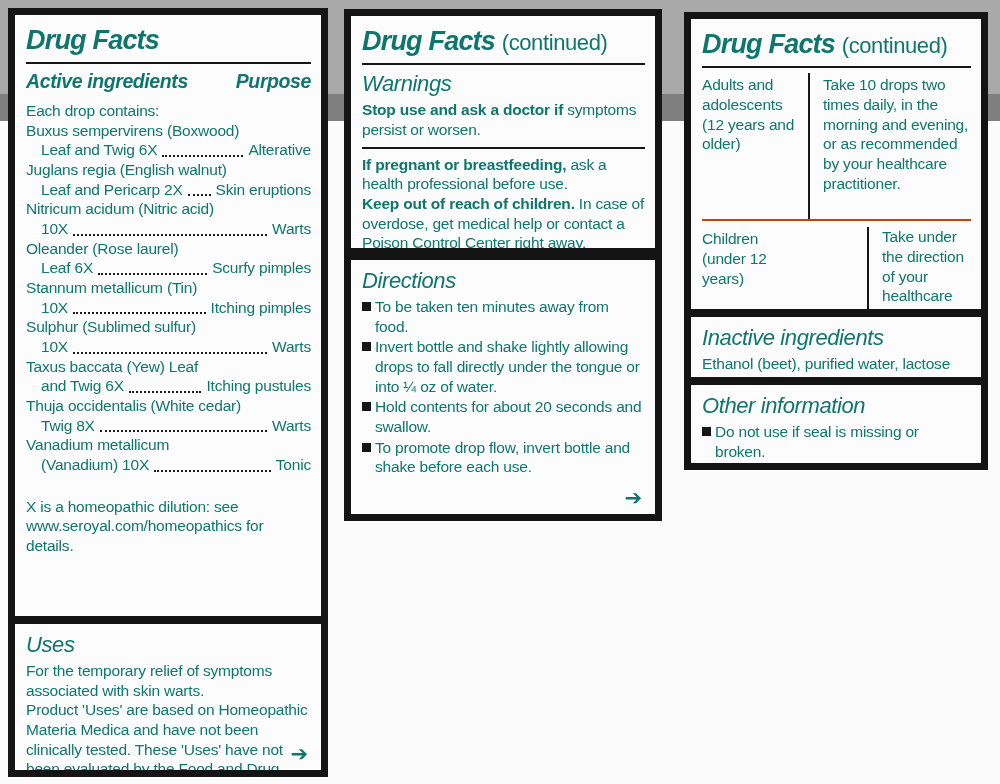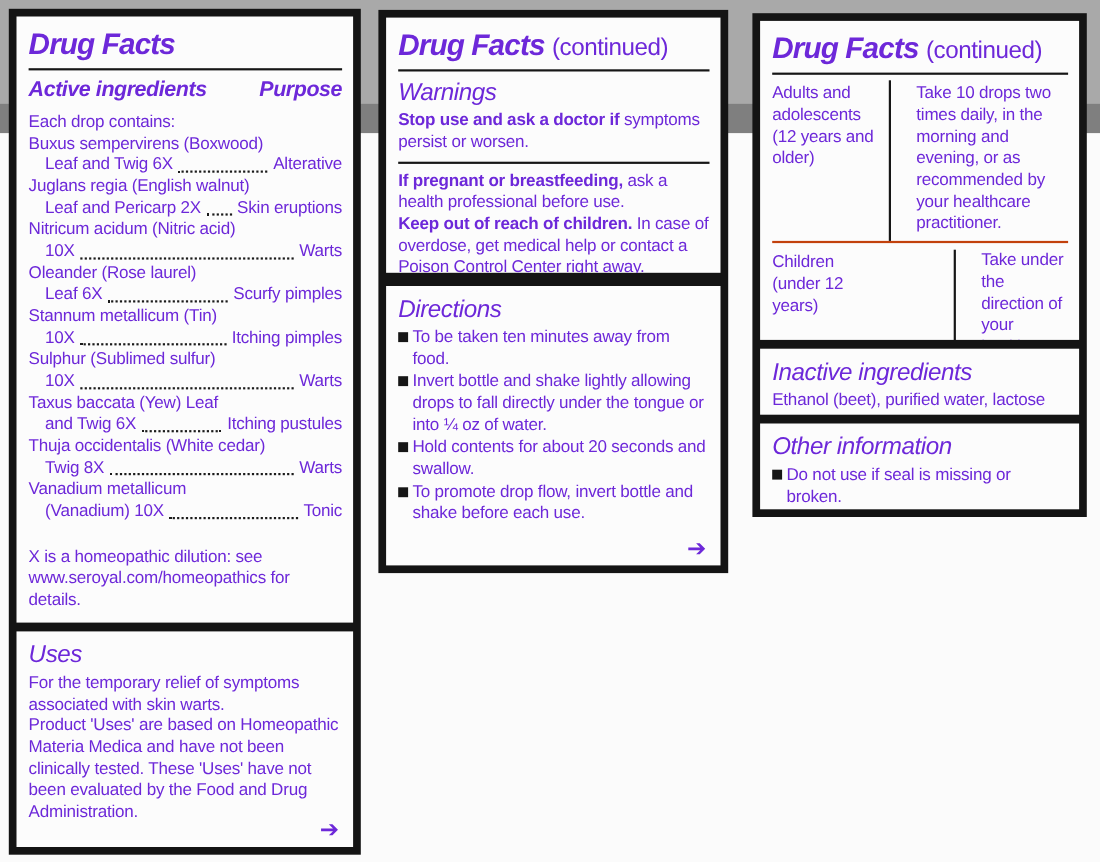--- a/index.html
+++ b/index.html
@@ -1,21 +1,21 @@
 <!DOCTYPE html>
 <html><head>
 <meta charset="utf-8">
 <style>
   * { box-sizing: border-box; margin: 0; padding: 0; }
   body { margin: 0; background: #fbfbfb; }
   .page {
     position: relative; width: 1000px; height: 784px;
     background: #fbfbfb; overflow: hidden;
     font-family: "Liberation Sans", sans-serif;
-    color: #6d28d9;
+    color: #0f766e;
   }
   .bg-band-top  { position:absolute; left:0; top:0;    width:100%; height:94px; background:#a9a9a9; }
   .bg-band-dark { position:absolute; left:0; top:94px; width:100%; height:27px; background:#7f7f7f; }
 
   .panel {
     position: absolute; background: #141414; padding: 7px;
     display: flex; flex-direction: column;
   }
   .panel-left  { left:8px;   top:8px;  width:320px; height:769px; gap:8px;  }
   .panel-mid   { left:344px; top:9px;  width:318px; height:512px; gap:12px; }
@@ -45,21 +45,21 @@
   .bullet-row { display:flex; gap:4px; margin-bottom:1px; }
   .bullet-sq  { width:9px; height:9px; background:#161616; flex:none; margin-top:5px; }
 
   .arrow { position:absolute; right:13px; bottom:5px; font-size:21px; font-weight:bold;
            font-family:"DejaVu Sans", sans-serif; line-height:1; }
 
   .dose-row { display:flex; }
   .dose-row-1 { border-bottom:2px solid #c2410c; min-height:148px; }
   .dose-row-2 { min-height:96px; padding-top:6px;gap:44px; }
   .who  { width:106px; flex:none; padding:2px 4px 0 0; }
-  .dose { flex:1; border-left:2px solid #161616; padding:2px 0 6px 23px; }
+  .dose { flex:1; border-left:2px solid #161616; padding:2px 0 6px 13px; }
   .dose-row-2 .dose { padding-top:0;margin-left:15px; }
 
   .bold { font-weight:bold; }
   .uses-para { margin:0; }
 </style>
 </head>
 <body>
 
 <div class="page">
   <div class="bg-band-top"></div>
@@ -144,21 +144,21 @@
         <div class="ing-line2">
           <span>(Vanadium) 10X</span>
           <span class="leader"></span>
           <span>Tonic</span>
         </div>
       </div>
 
       <div class="note">X is a homeopathic dilution: see www.seroyal.com/homeopathics for details.</div>
     </div>
 
-    <div class="box" style="height:196px;">
+    <div class="box" style="height:146px;">
       <div class="sec-head">Uses</div>
       <p class="uses-para">For the temporary relief of symptoms associated with skin warts.</p>
       <p class="uses-para">Product 'Uses' are based on Homeopathic Materia Medica and have not been clinically tested. These 'Uses' have not been evaluated by the Food and Drug Administration.</p>
       <span class="arrow">➔</span>
     </div>
   </div>
 
   <div class="panel panel-mid">
     <div class="box" style="height:232px;">
       <div class="df-title">

